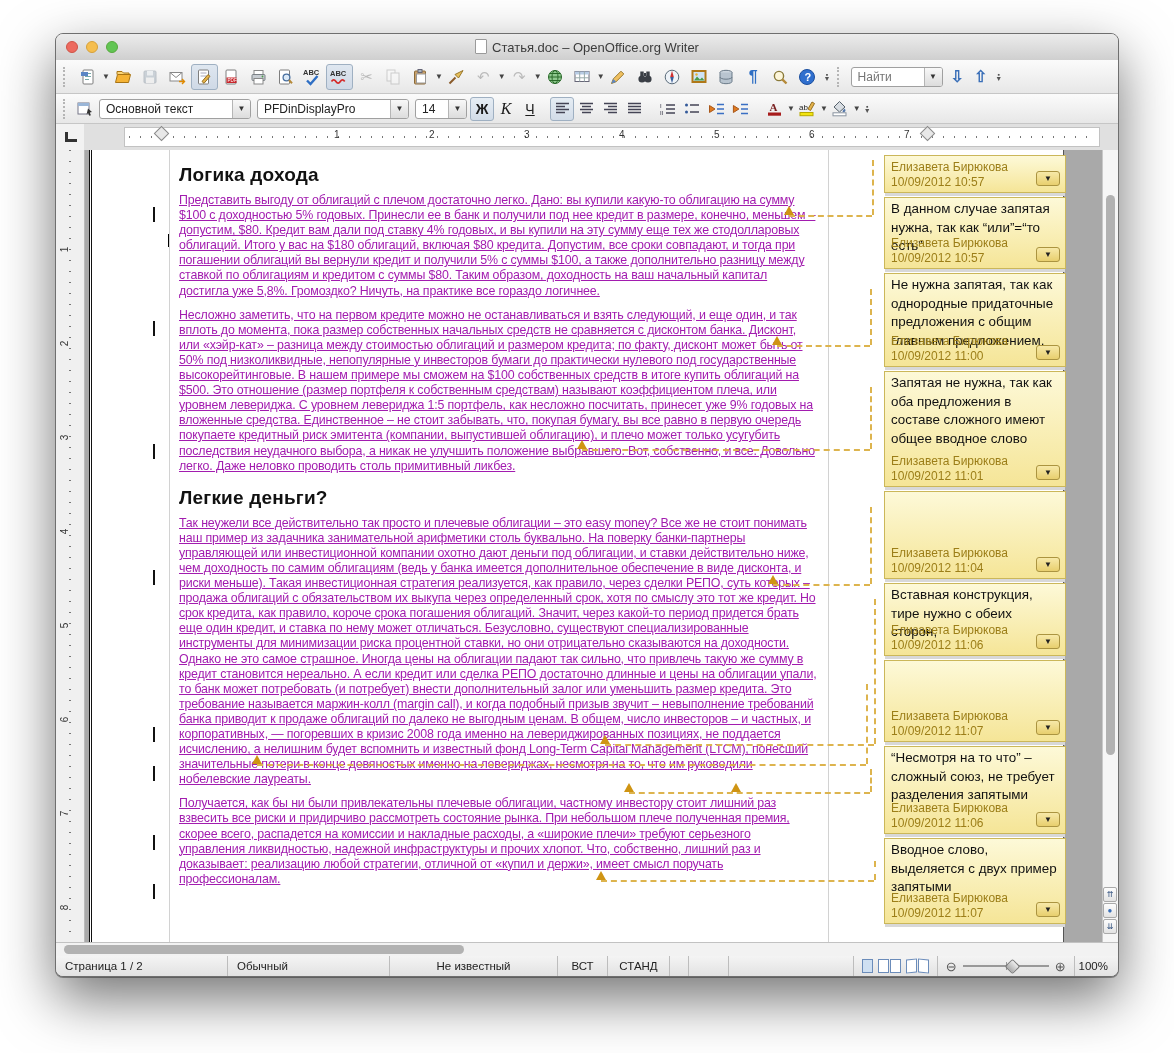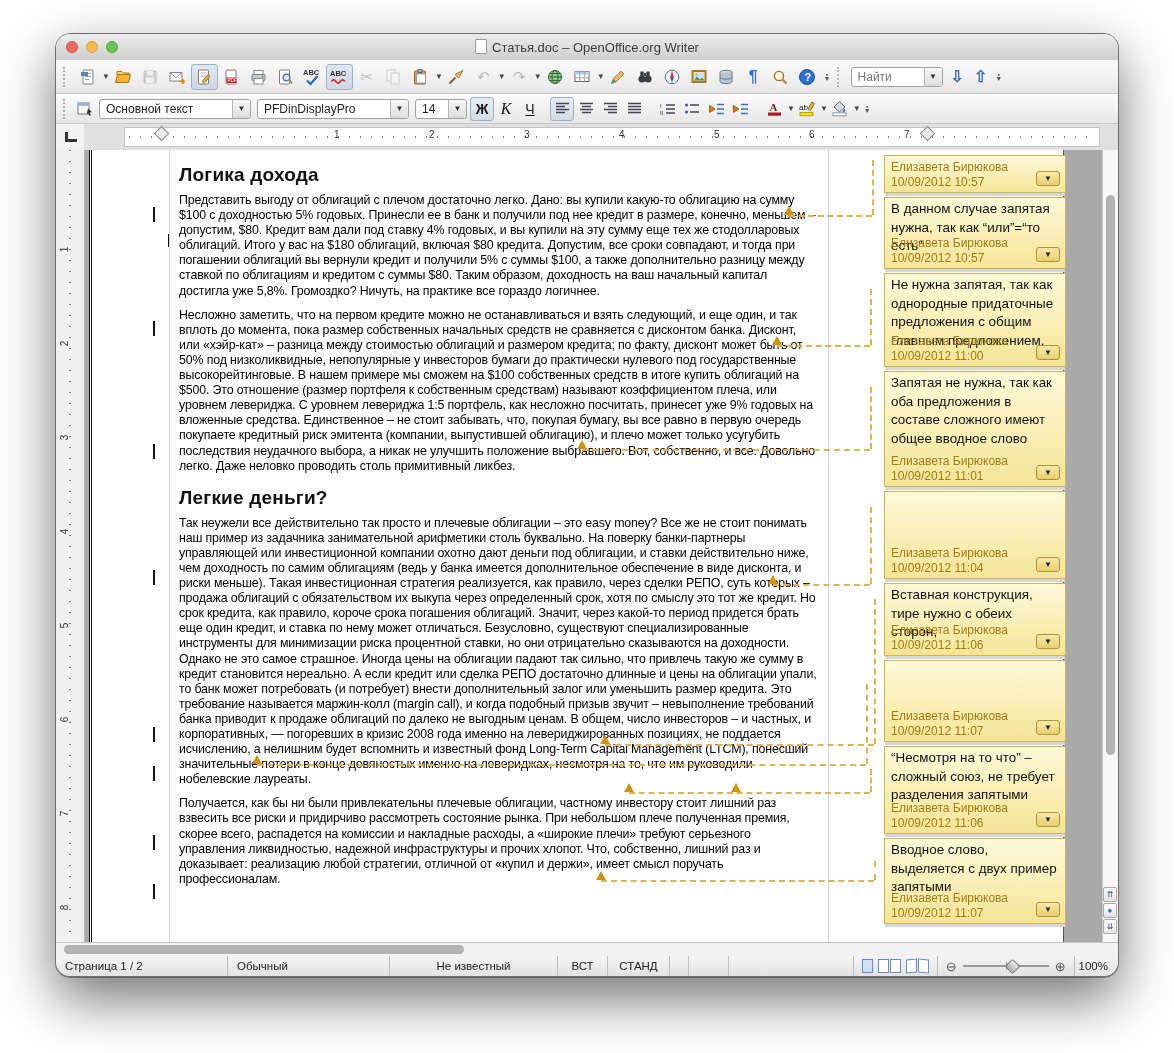--- a/index.html
+++ b/index.html
@@ -1,17 +1,17 @@
 <!DOCTYPE html>
 <html><head>
 <meta charset="utf-8">
 <style>
   html,body{margin:0;padding:0;background:#fff;}
   body{width:1174px;height:1053px;position:relative;font-family:"Liberation Sans",sans-serif;overflow:hidden;}
-  .window{position:absolute;left:55px;top:33px;width:1064px;height:944px;background:#e8e8e8;border-radius:15px;
+  .window{position:absolute;left:55px;top:33px;width:1064px;height:944px;background:#e8e8e8;border-radius:8px;
     box-shadow:0 1px 0 rgba(0,0,0,.35), 0 22px 55px rgba(0,0,0,.55);overflow:hidden;border:1px solid #6f6f6f;box-sizing:border-box;}
   
   .titlebar{position:absolute;left:0;top:0;right:0;height:26px;background:linear-gradient(#ececec,#cfcfcf);border-bottom:1px solid #9b9b9b;}
   .lights{position:absolute;left:10px;top:7px;display:flex;gap:8px;}
   .light{width:12px;height:12px;border-radius:50%;box-sizing:border-box;}
   .l-red{background:#ed6a5f;border:1px solid #ce5347;}
   .l-yellow{background:#f5be4f;border:1px solid #d6a13a;}
   .l-green{background:#62c554;border:1px solid #58a83e;}
   .title{position:absolute;left:0;right:0;top:5px;text-align:center;font-size:13px;color:#3c3c3c;}
   .title .docico{display:inline-block;width:10px;height:13px;background:#fff;border:1px solid #9a9a9a;vertical-align:-2px;margin-right:5px;border-radius:1px;}
@@ -45,21 +45,21 @@
   .rnum{position:absolute;top:5px;font-size:10px;color:#333;}
   .imark{position:absolute;top:4px;width:9px;height:9px;background:#e8e8e8;border:1px solid #8a8a8a;transform:rotate(45deg);}
   
   .main{position:absolute;left:0;top:116px;right:0;height:792px;background:#a9a9a9;overflow:hidden;padding-left:9px;}
   .vruler{position:absolute;left:0;top:0;width:28px;bottom:0;background:#f0f0f0;border-right:1px solid #bbb;}
   .vruler .vticks{position:absolute;left:13px;top:0;bottom:0;width:2px;background-image:repeating-linear-gradient(to bottom,#777 0 1px,transparent 1px 11px);}
   .vnum{position:absolute;left:6px;font-size:10px;color:#333;transform:rotate(-90deg);}
   .page{position:absolute;left:33px;top:0;width:975px;bottom:0;background:#fff;border-left:3px double #111;border-right:1px solid #555;box-sizing:border-box;}
   .textcol{position:absolute;left:77px;top:0;width:640px;bottom:0;border-left:1px solid #d2d2d2;border-right:1px solid #d2d2d2;padding:6px 9px 0 9px;box-sizing:content-box;}
   .doc-h1{font-size:19px;font-weight:bold;color:#111;letter-spacing:.2px;margin:8px 0 7px 0;}
-  .doc-p{font-size:12.4px;line-height:15.1px;color:#000000;letter-spacing:-.15px;margin:0 0 9px 0;text-align:left;}
+  .doc-p{font-size:12.4px;line-height:15.1px;color:#a21caf;letter-spacing:-.15px;margin:0 0 9px 0;text-align:left;text-decoration:underline;}
   .cursorbar{position:absolute;width:1px;height:13px;background:#000;}
   .changebar{position:absolute;width:2px;height:15px;background:#111;}
   
   .commentcol{position:absolute;left:792px;top:5px;width:182px;}
   .comment{position:relative;background:linear-gradient(#fdf9d8,#f5e597);border:1px solid #cbb75a;box-sizing:border-box;padding:2px 6px;overflow:hidden;margin-bottom:4px;box-shadow:0 4px 0 -1px #d8d8d8;}
   .cbody{font-size:13.4px;line-height:18.5px;color:#111;}
   .cmeta{position:absolute;left:6px;bottom:3px;font-size:12px;line-height:14.5px;color:#9c7e18;}
   .cmenu{position:absolute;right:5px;bottom:6px;width:24px;height:15px;border:1px solid #ab9440;border-radius:3px;background:linear-gradient(#f7e9a8,#e8cf6e);font-size:8px;color:#222;display:flex;align-items:center;justify-content:center;padding:0;}
   
   .hdash{position:absolute;border-top:2px dashed #ddb44e;height:0;}

